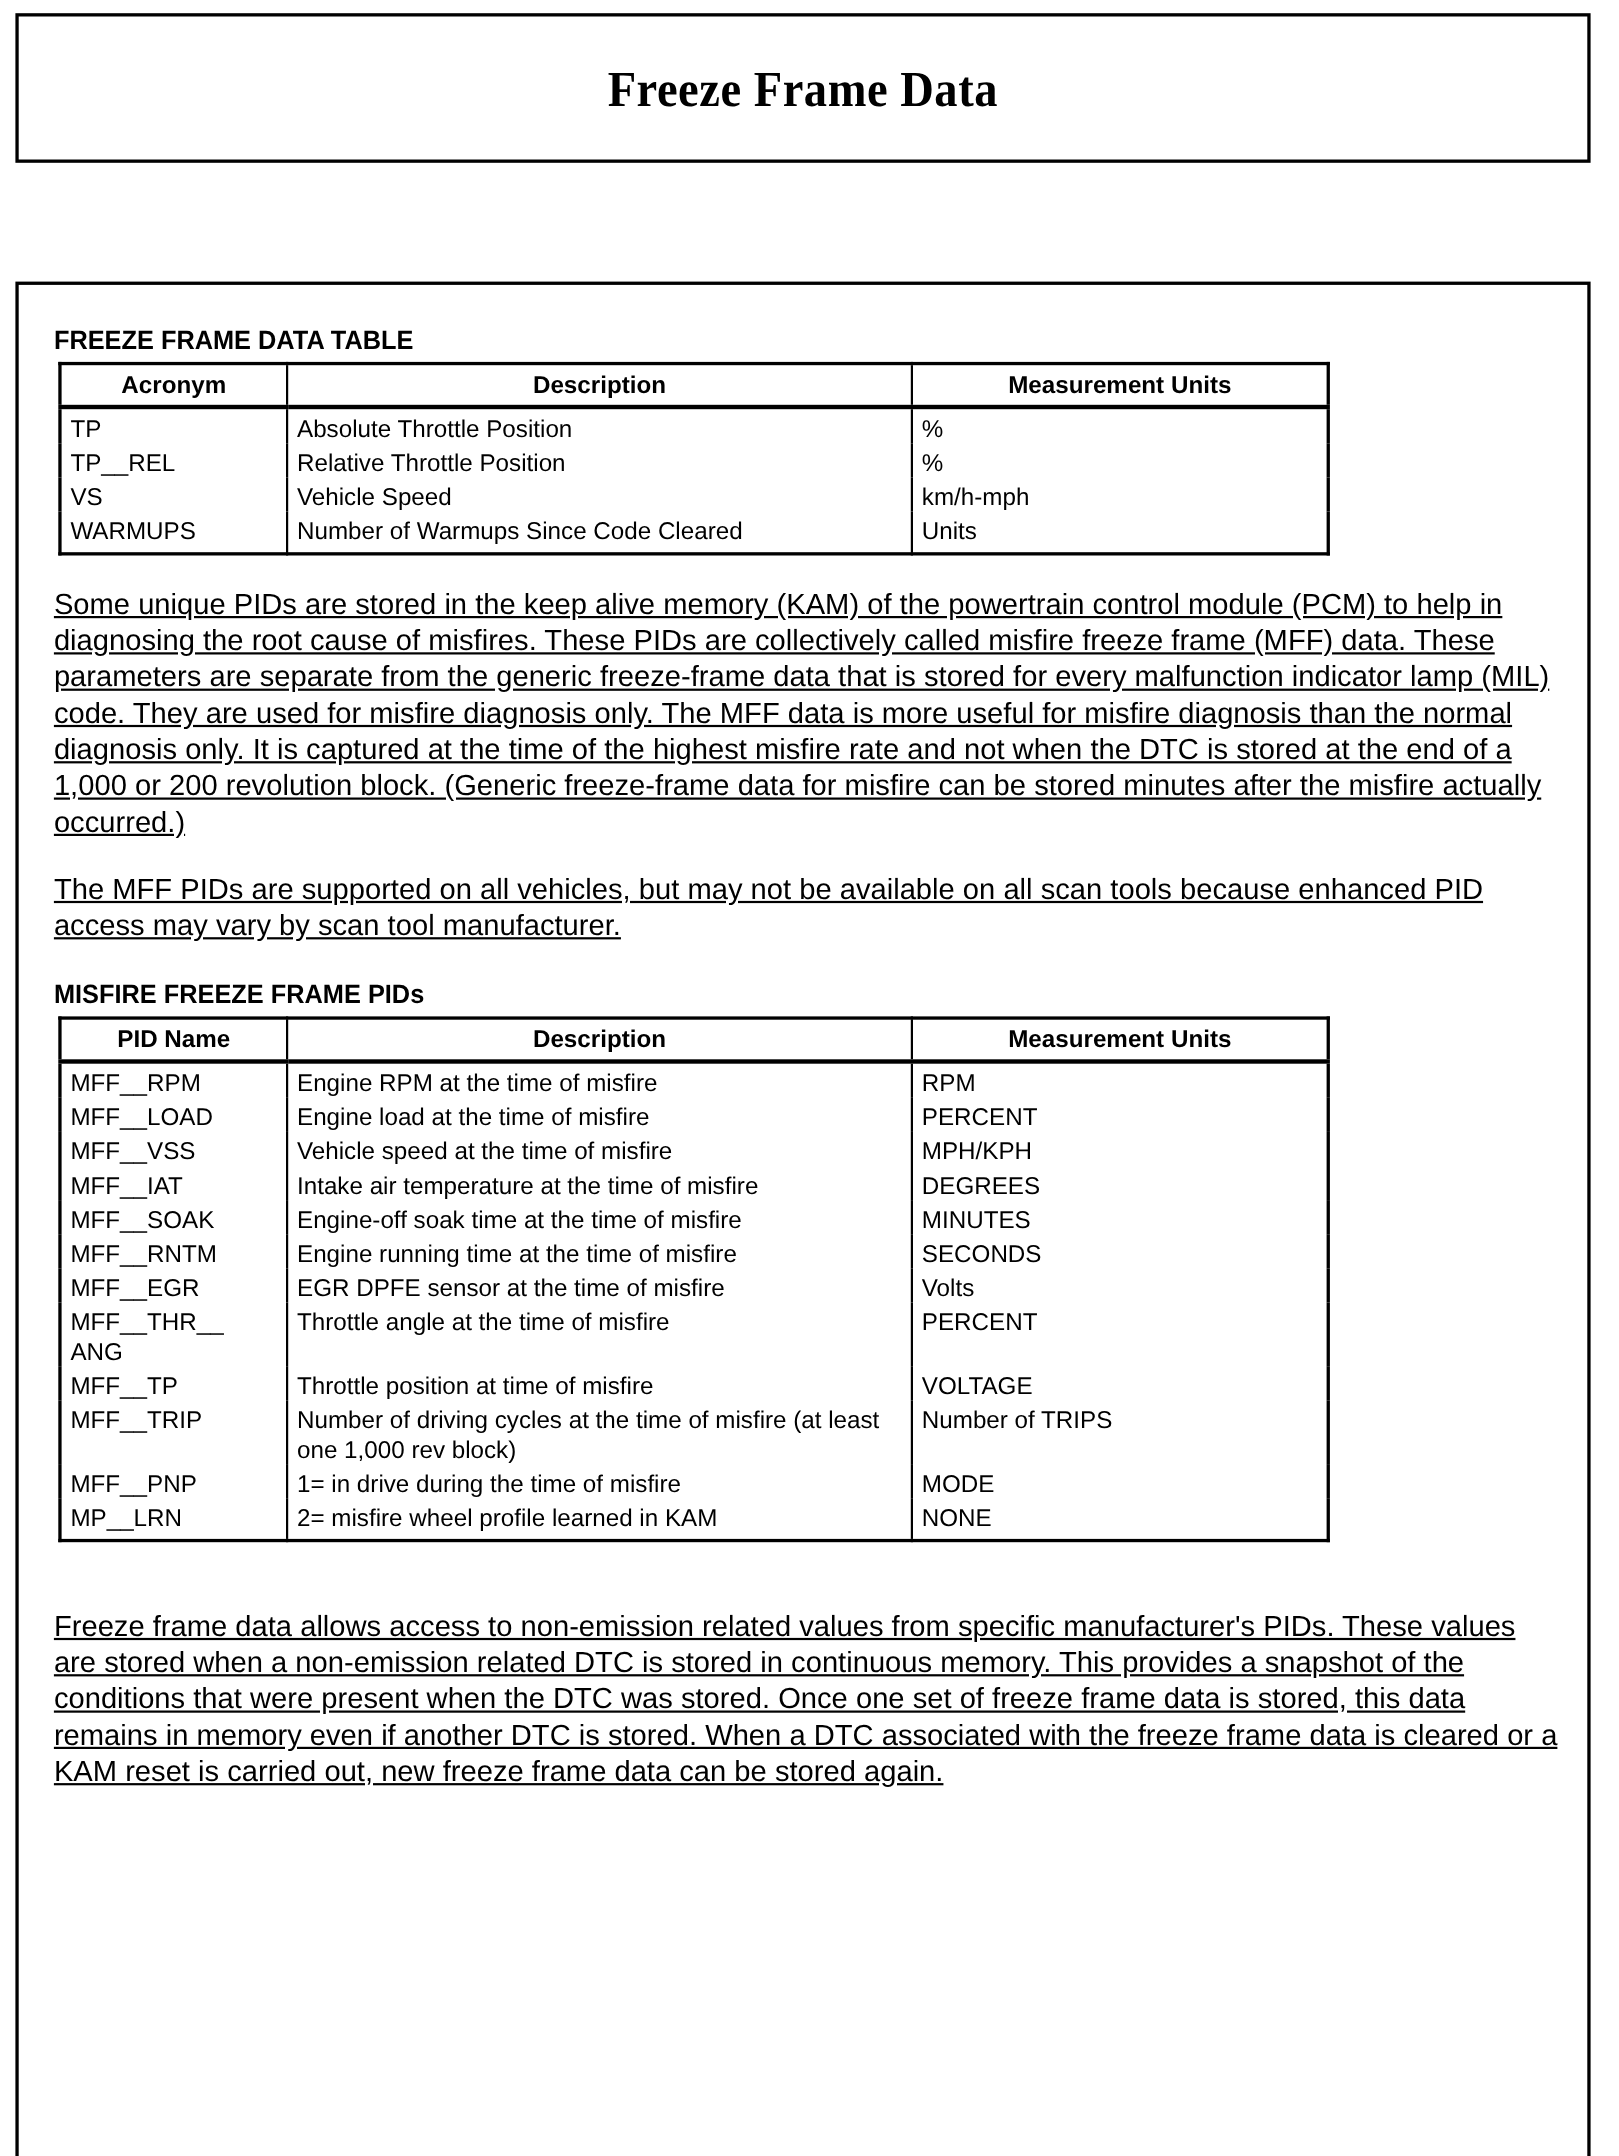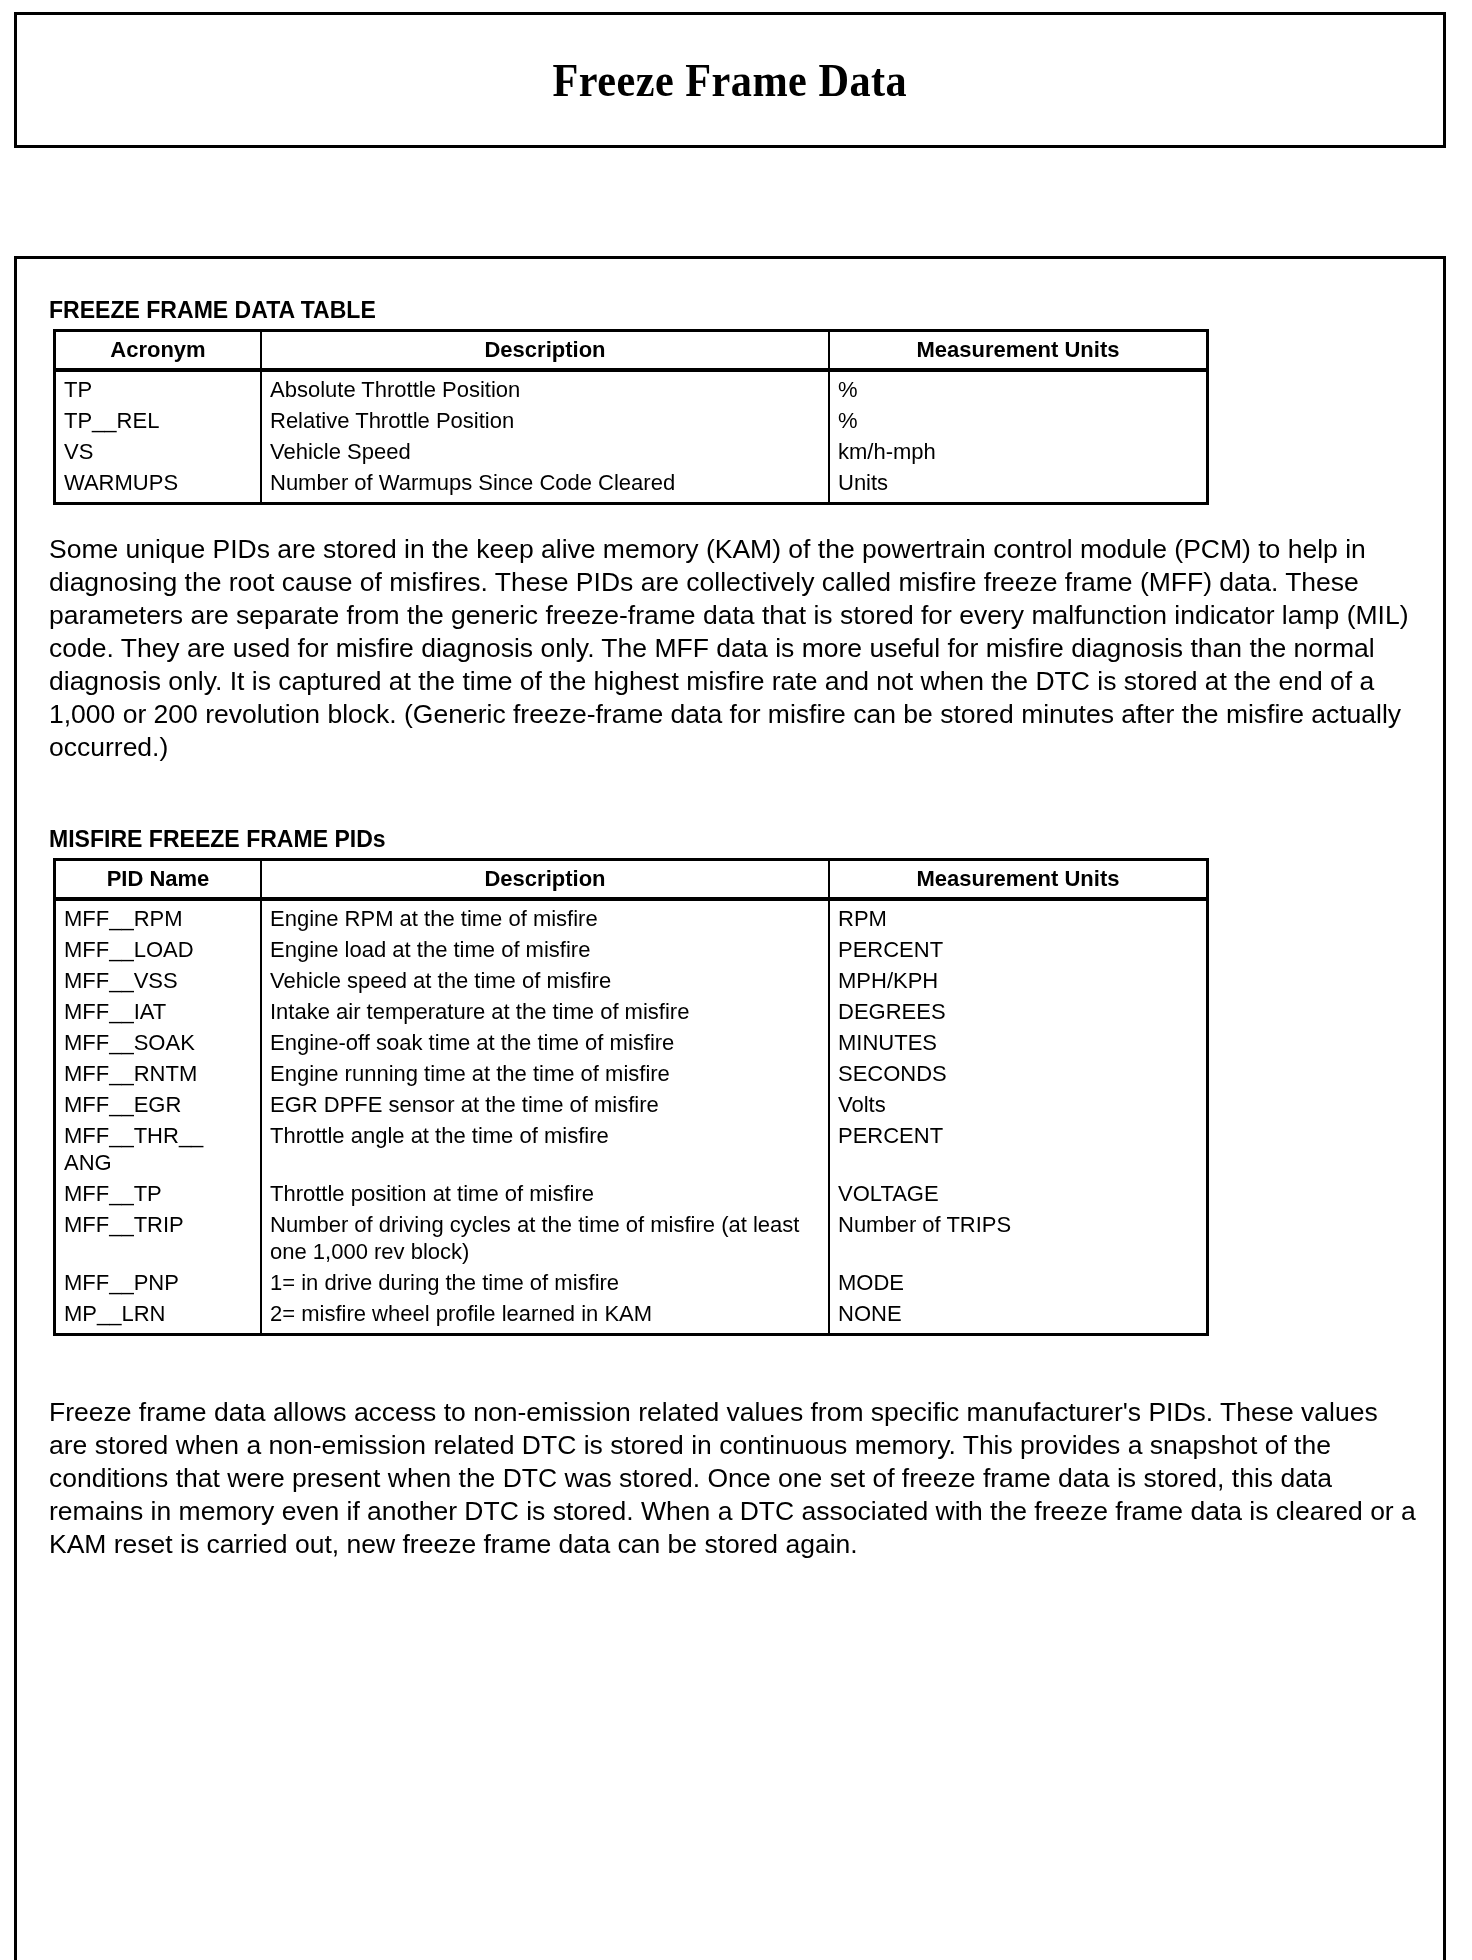--- a/index.html
+++ b/index.html
@@ -30,21 +30,21 @@
   }
   table.dtable th:last-child { border-right: none; }
   table.dtable td {
     vertical-align: top; padding: 4px 8px 0 8px; line-height: 27px;
     border-right: 2px solid #000;
   }
   table.dtable td:last-child { border-right: none; }
   table.dtable tr.last td { padding-bottom: 6px; }
   .col1 { width: 188px; }
   .col2 { width: 550px; }
-  .para { font-size: 26.5px; line-height: 33px; margin: 0; width: 1370px; }
+  .para { font-size: 26.5px; line-height: 33px; margin: 0; width: 1370px; text-decoration: underline; }
   .gap-a { height: 28px; }
   .gap-b { height: 32px; }
   .gap-c { height: 30px; }
   .subhead { font-weight: bold; font-size: 27px; margin: 0; line-height: 34px; }
 </style>
 </head>
 <body>
 
 <div class="title-box">
   <h1>Freeze Frame Data</h1>
@@ -82,20 +82,21 @@
             <td class="col1">WARMUPS</td>
             <td class="col2">Number of Warmups Since Code Cleared</td>
             <td>Units</td>
           </tr>
         </tbody>
     </table>
 
     <div class="gap-a"></div>
     <p class="para">Some unique PIDs are stored in the keep alive memory (KAM) of the powertrain control module (PCM) to help in diagnosing the root cause of misfires. These PIDs are collectively called misfire freeze frame (MFF) data. These parameters are separate from the generic freeze-frame data that is stored for every malfunction indicator lamp (MIL) code. They are used for misfire diagnosis only. The MFF data is more useful for misfire diagnosis than the normal diagnosis only. It is captured at the time of the highest misfire rate and not when the DTC is stored at the end of a 1,000 or 200 revolution block. (Generic freeze-frame data for misfire can be stored minutes after the misfire actually occurred.)</p>
     <div class="gap-a"></div>
+    <p class="para">The MFF PIDs are supported on all vehicles, but may not be available on all scan tools because enhanced PID access may vary by scan tool manufacturer.</p>
     <div class="gap-b"></div>
 
     <h2 class="sec-heading">MISFIRE FREEZE FRAME PIDs</h2>
     <table class="dtable">
       <thead>
         <tr>
           <th class="col1">PID Name</th>
           <th class="col2">Description</th>
           <th>Measurement Units</th>
         </tr>

